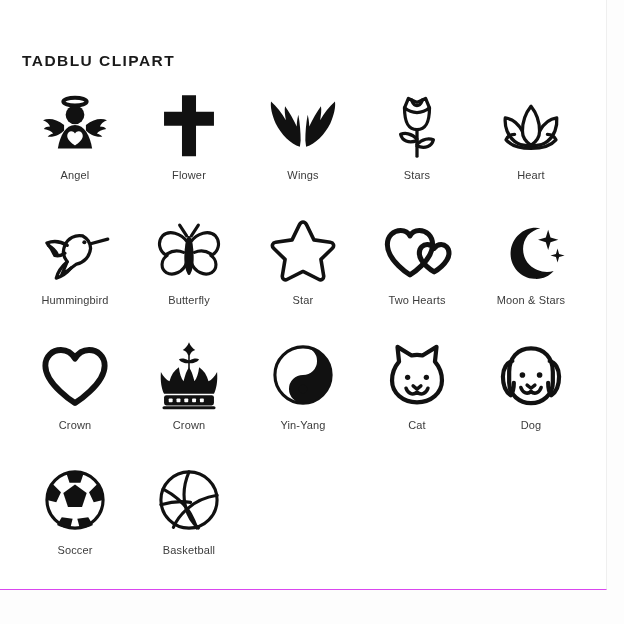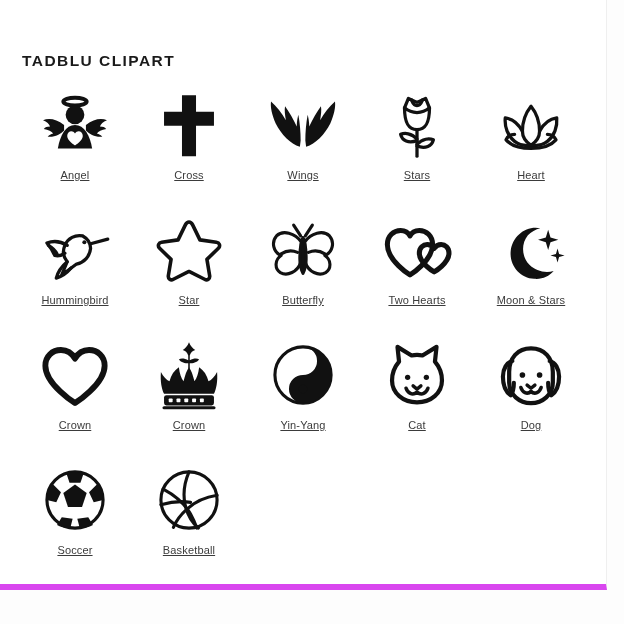--- a/index.html
+++ b/index.html
@@ -8,21 +8,21 @@
     background: #fdfdfd;
     font-family: "Liberation Sans", sans-serif;
     overflow: hidden;
   }
   #card {
     position: absolute;
     left: 0; top: 0;
     width: 607px; height: 590px;
     background: #ffffff;
     border-right: 1px solid #efefef;
-    border-bottom: 6px solid #d946ef;
+    border-bottom: 1px solid #d946ef;
   }
   #title {
     position: absolute;
     left: 22px; top: 52px;
     font-size: 15.5px;
     font-weight: 700;
     letter-spacing: 1.45px;
     color: #1a1a1a;
     white-space: nowrap;
   }
@@ -47,21 +47,20 @@
     justify-content: center;
   }
   .art svg { display: block; width: 78px; height: 78px; }
   .lbl {
     margin-top: 5px;
     font-size: 11px;
     color: #3b3b3b;
     letter-spacing: 0.15px;
     text-align: center;
     white-space: nowrap;
-    text-decoration: underline;
   }
 </style>
 </head>
 <body>
 
 <div id="card">
 
   <div id="title">TADBLU CLIPART</div>
 
   <div id="grid">
@@ -79,21 +78,21 @@
       </div>
       <div class="lbl">Angel</div>
     </div>
 
     <div class="cell">
       <div class="art">
         <svg viewBox="0 0 100 100">
           <path d="M41 12 H59 V33 H82 V51 H59 V90 H41 V51 H18 V33 H41 Z" fill="#111"></path>
         </svg>
       </div>
-      <div class="lbl">Cross</div>
+      <div class="lbl">Flower</div>
     </div>
 
     <div class="cell">
       <div class="art">
         <svg viewBox="0 0 100 100">
           <path d="M46 78 C34 74 22 62 15 48 C10 37 8 27 9 20 C16 26 23 35 28 44 C27 37 26 31 27 26 C32 33 38 43 42 52 C42 46 43 41 44 37 C46 47 47 60 47 70 Z" fill="#111"></path>
           <path d="M54 78 C66 74 78 62 85 48 C90 37 92 27 91 20 C84 26 77 35 72 44 C73 37 74 31 73 26 C68 33 62 43 58 52 C58 46 57 41 56 37 C54 47 53 60 53 70 Z" fill="#111"></path>
         </svg>
       </div>
       <div class="lbl">Wings</div>
@@ -132,43 +131,43 @@
           <path d="M70 42 L92 36"></path>
           <circle cx="62" cy="40" r="2.6" fill="#111" stroke="none"></circle>
           <path d="M40 44 C32 39 22 38 14 41 C19 47 22 52 24 57 C28 58 33 57 37 54"></path>
           <path d="M16 44 C21 47 25 51 27 55"></path>
           <path d="M40 65 C34 70 28 78 26 86 C33 84 40 79 45 73"></path>
         </svg>
       </div>
       <div class="lbl">Hummingbird</div>
     </div>
 
-
-    <div class="cell">
-      <div class="art">
-        <svg viewBox="0 0 100 100">
-          <path d="M50 14 C52 14 53.5 15.5 54.5 17.5 L64 37 L85 40 C89 40.5 90.5 44.5 88 47.5 L73 62 L76.5 83 C77 87 73.5 89.5 70 87.5 L50 77.5 L30 87.5 C26.5 89.5 23 87 23.5 83 L27 62 L12 47.5 C9.5 44.5 11 40.5 15 40 L36 37 L45.5 17.5 C46.5 15.5 48 14 50 14 Z" fill="none" stroke="#111" stroke-width="4.6" stroke-linejoin="round"></path>
-        </svg>
-      </div>
-      <div class="lbl">Star</div>
-    </div>
 
     <div class="cell">
       <div class="art">
         <svg viewBox="0 0 100 100" fill="none" stroke="#111" stroke-width="4" stroke-linejoin="round" stroke-linecap="round">
           <path d="M48 40 C40 28 24 24 16 32 C9 40 12 53 22 57 C14 62 13 74 21 79 C30 84 43 78 47 66 Z"></path>
           <path d="M52 40 C60 28 76 24 84 32 C91 40 88 53 78 57 C86 62 87 74 79 79 C70 84 57 78 53 66 Z"></path>
           <path d="M50 34 C47 40 46 52 46 62 C46 70 48 76 50 80 C52 76 54 70 54 62 C54 52 53 40 50 34 Z" fill="#111"></path>
           <path d="M47 32 L38 18"></path>
           <path d="M53 32 L62 18"></path>
           <path d="M22 55 C28 51 36 50 43 53"></path>
           <path d="M78 55 C72 51 64 50 57 53"></path>
         </svg>
       </div>
       <div class="lbl">Butterfly</div>
+    </div>
+
+    <div class="cell">
+      <div class="art">
+        <svg viewBox="0 0 100 100">
+          <path d="M50 14 C52 14 53.5 15.5 54.5 17.5 L64 37 L85 40 C89 40.5 90.5 44.5 88 47.5 L73 62 L76.5 83 C77 87 73.5 89.5 70 87.5 L50 77.5 L30 87.5 C26.5 89.5 23 87 23.5 83 L27 62 L12 47.5 C9.5 44.5 11 40.5 15 40 L36 37 L45.5 17.5 C46.5 15.5 48 14 50 14 Z" fill="none" stroke="#111" stroke-width="4.6" stroke-linejoin="round"></path>
+        </svg>
+      </div>
+      <div class="lbl">Star</div>
     </div>
 
     <div class="cell">
       <div class="art">
         <svg viewBox="0 0 100 100" fill="none" stroke="#111" stroke-width="6.5" stroke-linejoin="round" stroke-linecap="round">
           <path d="M41 82 C41 82 12 64 12 43 C12 32 20 25 29 25 C35 25 39 28 41 32 C43 28 47 25 53 25 C62 25 70 32 70 43 C70 64 41 82 41 82 Z"></path>
           <path d="M72 78 C72 78 53 67 53 54 C53 47 58 43 63 43 C67 43 70 45 72 48 C74 45 77 43 81 43 C86 43 91 47 91 54 C91 67 72 78 72 78 Z"></path>
         </svg>
       </div>
       <div class="lbl">Two Hearts</div>

